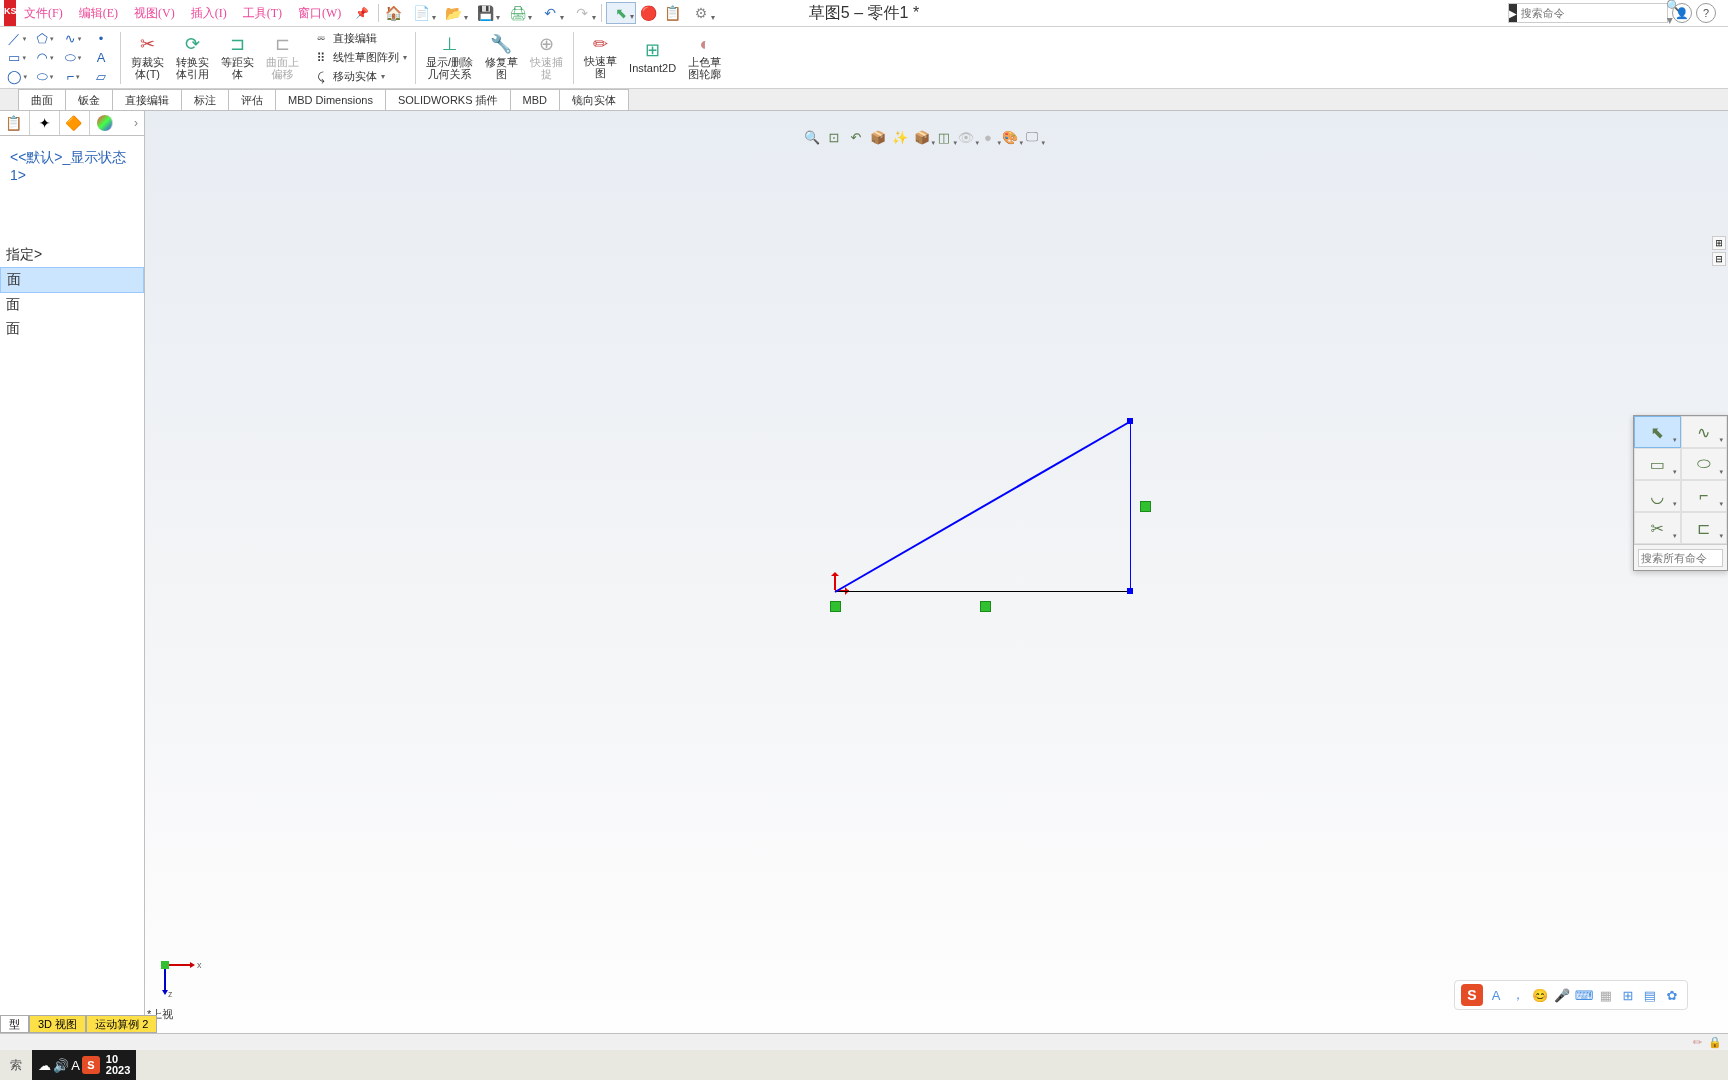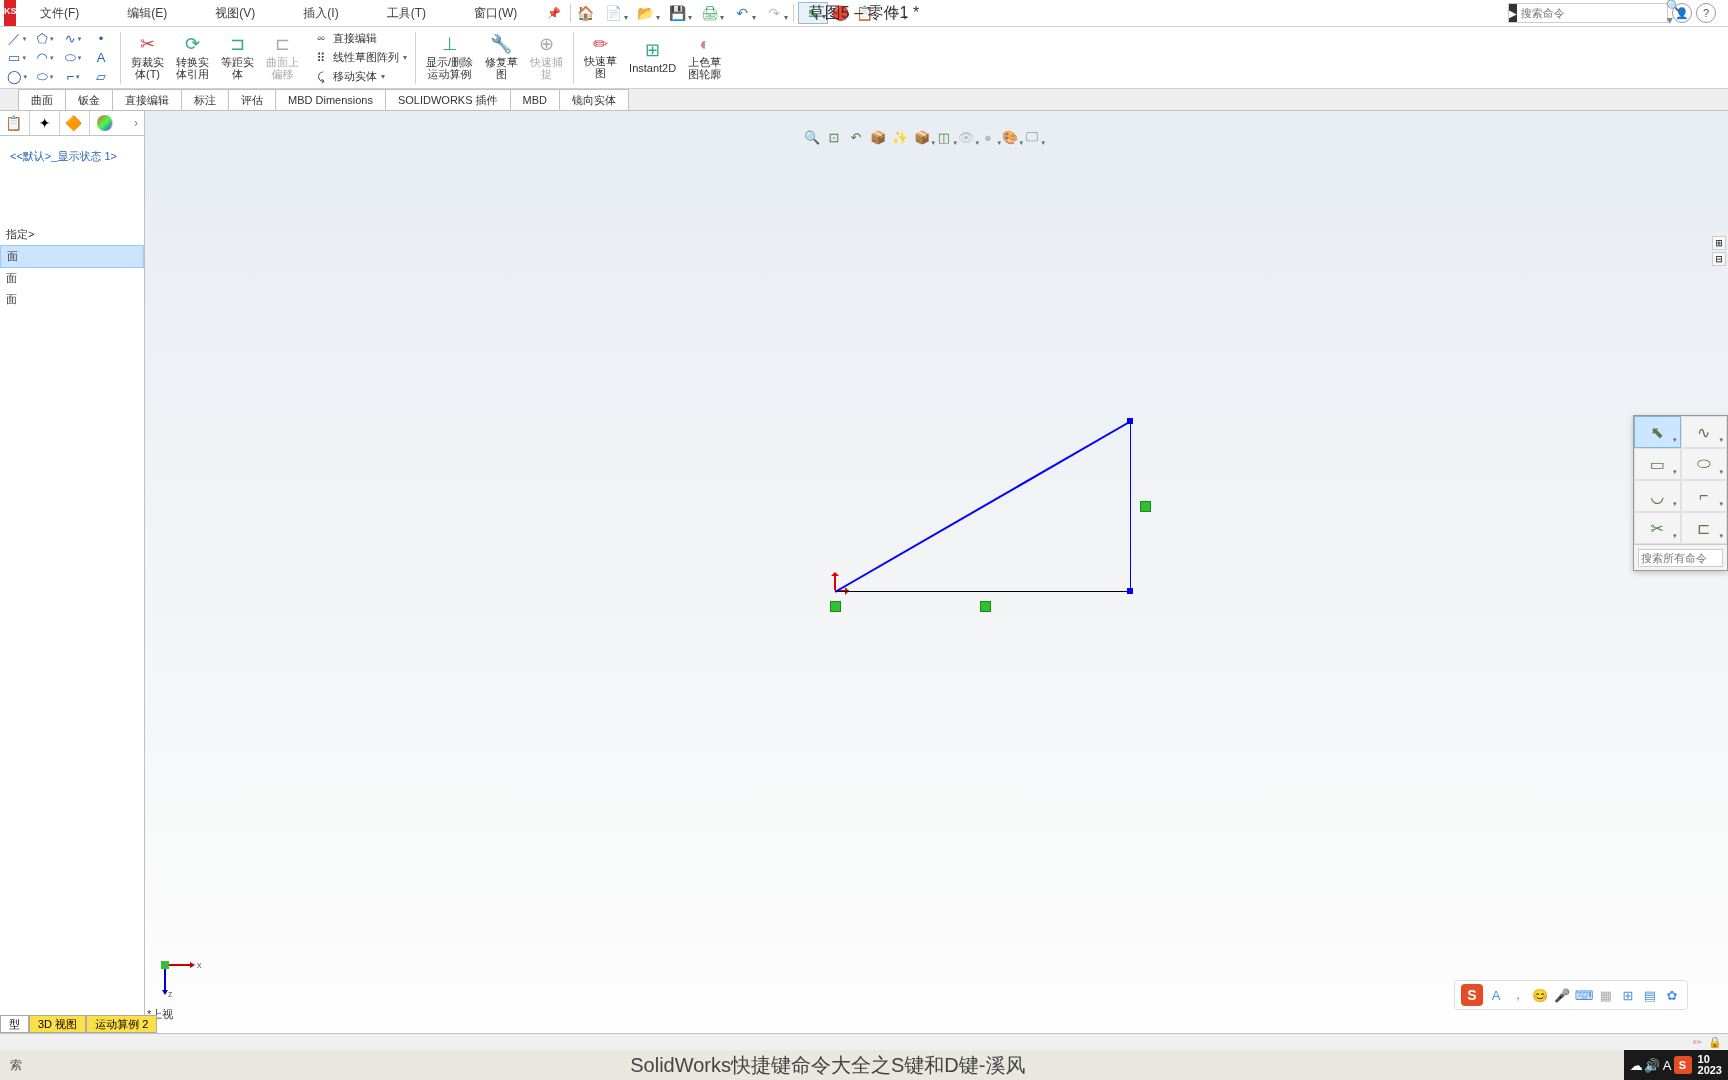--- a/index.html
+++ b/index.html
@@ -1,21 +1,21 @@
 <!DOCTYPE html>
 <html><head>
 <meta charset="utf-8">
 <style>
 * { margin: 0; padding: 0; box-sizing: border-box; font-family: "Microsoft YaHei", SimSun, sans-serif; }
 body { width: 1728px; height: 1080px; overflow: hidden; background: #f0f0f0; position: relative; }
 
 
 .menubar { height: 27px; background: #ffffff; border-bottom: 1px solid #d0d0d0; display: flex; align-items: center; padding: 0 4px; }
 .logo-stub { width: 12px; height: 100%; background: #da2128; }
-.menu-item { padding: 0 24px; font-size: 12px; color: #404040; cursor: pointer; height: 100%; display: flex; align-items: center; }
+.menu-item { padding: 0 8px; font-size: 12px; color: #ec4899; cursor: pointer; height: 100%; display: flex; align-items: center; font-family: Liberation Serif, serif; }
 .pin { padding: 0 6px; color: #888; font-size: 11px; }
 .tb-icon { width: 22px; height: 22px; display: flex; align-items: center; justify-content: center; margin: 0 1px; font-size: 14px; color: #4a6; }
 .tb-icon.dd { width: 30px; position: relative; }
 .tb-icon.dd::after { content: "▾"; font-size: 8px; color: #666; position: absolute; right: 1px; bottom: 2px; }
 .tb-sep { width: 1px; height: 18px; background: #ccc; margin: 0 3px; }
 .doc-title { position: absolute; left: 50%; transform: translateX(-50%); font-size: 16px; color: #333; }
 .right-tools { margin-left: auto; display: flex; align-items: center; gap: 4px; padding-right: 8px; }
 .search-box { display: flex; align-items: center; background: #fff; border: 1px solid #ccc; height: 20px; width: 160px; }
 .search-box .sicon { width: 18px; height: 18px; background: #333; margin-right: 4px; display: flex; align-items: center; justify-content: center; color: #fff; font-size: 10px; }
 .search-box input { border: none; outline: none; font-size: 11px; flex: 1; color: #888; }
@@ -41,21 +41,21 @@
 
 .hud-toolbar { position: absolute; top: 125px; left: 800px; display: flex; gap: 2px; background: rgba(255,255,255,0); padding: 2px; }
 .hud-btn { width: 20px; height: 20px; display: flex; align-items: center; justify-content: center; font-size: 13px; color: #5a7a4a; position: relative; }
 .hud-btn.dd::after { content: "▾"; font-size: 7px; color: #666; position: absolute; right: -3px; bottom: 0; }
 
 
 .left-panel { position: absolute; top: 111px; left: 0; width: 145px; bottom: 0; background: #fff; border-right: 1px solid #c0c0c0; }
 .lp-tabs { height: 25px; border-bottom: 1px solid #c0c0c0; display: flex; align-items: center; }
 .lp-tab { width: 30px; height: 100%; border-right: 1px solid #d0d0d0; display: flex; align-items: center; justify-content: center; font-size: 14px; }
 .lp-nav { margin-left: auto; padding: 0 6px; color: #888; font-size: 12px; }
-.lp-row { padding: 3px 6px; font-size: 11px; color: #333; }
+.lp-row { padding: 3px 6px; font-size: 14px; color: #333; }
 .lp-row.sel { background: #cce5ff; border: 1px solid #99c9ff; }
 .lp-spacer { height: 55px; }
 
 
 .gfx { position: absolute; top: 111px; left: 145px; right: 0; bottom: 0; background: linear-gradient(to bottom, #e8edf3 0%, #f5f6f7 60%, #ffffff 100%); }
 .triad { position: absolute; bottom: 75px; left: 10px; width: 50px; height: 50px; }
 .view-label { position: absolute; bottom: 58px; left: 2px; font-size: 11px; color: #333; }
 
 
 .sketch { position: absolute; }
@@ -199,21 +199,21 @@
     <div class="rb-row">
         <span class="ricon">⤹</span>
         <span>移动实体</span>
         <span style="font-size:8px;color:#666;">▾</span>
       </div>
   </div>
   <div class="rb-sep"></div>
   <div class="rb-big">
       <div class="bicon" style="color:#3a8;">⊥</div>
       <div style="white-space:pre-line;">显示/删除
-运动算例</div>
+几何关系</div>
     </div>
   <div class="rb-big">
       <div class="bicon" style="color:#c88;">🔧</div>
       <div style="white-space:pre-line;">修复草
 图</div>
     </div>
   <div class="rb-big disabled">
       <div class="bicon">⊕</div>
       <div style="white-space:pre-line;">快速捕
 捉</div>
@@ -355,21 +355,20 @@
   <div class="btab">运动算例 2</div>
 </div>
 
 <div class="status-bar">
   <span style="color:#c88;">✏</span>
   <span style="color:#888;">🔒</span>
 </div>
 
 <div class="caption-bar">
   <div class="cap-search">索</div>
-  <div class="cap-text">SolidWorks快捷键命令大全之S键和D键-溪风</div>
   <div class="tray">
     <span class="ticon">☁</span>
     <span class="ticon">🔊</span>
     <span class="ticon">A</span>
     <div class="tray-logo">S</div>
     <div style="display:flex;flex-direction:column;line-height:1;margin-left:4px;font-weight:bold;">
       <span>10</span>
       <span>2023</span>
     </div>
   </div>

